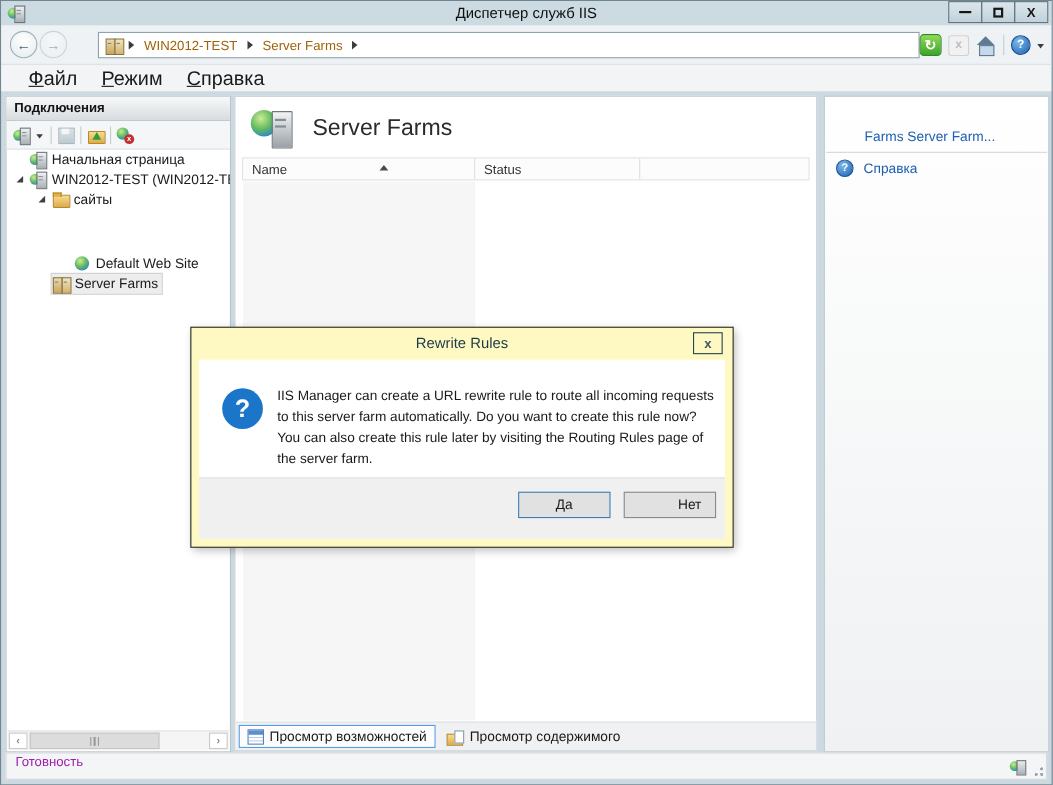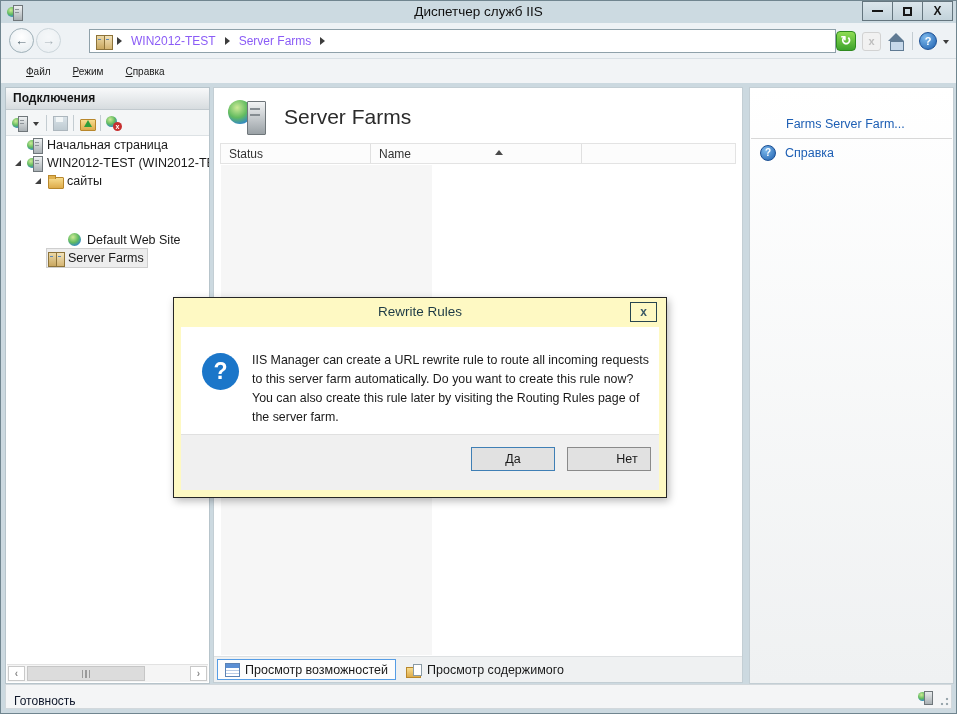--- a/index.html
+++ b/index.html
@@ -24,28 +24,28 @@
 
   
   .addr-row { left:0; right:0; top:22px; height:36px; background:#eef2f5; border-bottom:1px solid #d8dfe4; }
   .navbtn { top:5px; width:25px; height:25px; border-radius:50%; border:1px solid #9fb0b8;
     background:radial-gradient(circle at 50% 35%, #ffffff, #e3eaee); display:flex; align-items:center; justify-content:center;
     font-size:13px; color:#50636d; font-weight:bold; }
   .navbtn.back { left:8px; }
   .navbtn.fwd  { left:35px; opacity:.45; }
   .addr-box { left:88px; top:6px; width:747px; height:24px; background:#fff; border:1px solid #8fa1aa;
     display:flex; align-items:center; padding-left:6px; }
-  .crumb { font-size:12px; color:#8b5cf6; margin:12px 4px; white-space:nowrap; }
+  .crumb { font-size:12px; color:#a16207; margin:12px 4px; white-space:nowrap; }
   .bc-arrow { width:0; height:0; border-left:5px solid #3c3c3c; border-top:4px solid transparent; border-bottom:4px solid transparent; margin:0 5px; }
   .addr-tools { right:6px; top:8px; display:flex; align-items:center; gap:6px; }
   .tool-sep { width:1px; height:18px; background:#c3ccd1; }
 
   
   .menu-row { left:0; right:0; top:58px; height:24px; background:#f2f4f6; display:flex; align-items:center; padding-left:14px; }
-  .menu-item { padding:2px 11px; font-size:10px; cursor:default; }
+  .menu-item { padding:2px 11px; font-size:18px; cursor:default; }
   .menu-item u { text-decoration:underline; }
 
   
   .pane-hdr { left:0; right:0; top:0; height:22px; background:linear-gradient(#f8f9fa,#d7dcdf);
     border-bottom:1px solid #c2cacf; font-weight:bold; font-size:12px; line-height:21px; padding-left:7px; color:#141414; }
 
   
   .panel-left { left:4px; top:86px; width:205px; height:597px; background:#fff; border:1px solid #b7c4cb; }
   .conn-toolbar { left:0; right:0; top:22px; height:26px; background:#f4f6f7; border-bottom:1px solid #dde2e5;
     display:flex; align-items:center; padding-left:6px; gap:5px; }
@@ -84,21 +84,21 @@
   
   .panel-right { left:748px; top:86px; width:205px; height:597px;
     background:linear-gradient(180deg,#ffffff,#eff1f2); border:1px solid #c3ced4; }
   .act-link { color:#1e5fb4; font-size:12.5px; cursor:pointer; white-space:nowrap; }
   .act-create { left:36px; top:29px; }
   .act-sep { left:1px; right:1px; top:50px; height:1px; background:#d8d8d8; }
   .act-help-row { left:10px; top:57px; display:flex; align-items:center; gap:9px; }
 
   
   .statusbar { left:4px; right:4px; bottom:4px; height:25px; background:#f4f5f6; border:1px solid #d2d8dc;
-    display:flex; align-items:flex-end; padding:0 8px; font-size:12px; color:#0f172a; }
+    display:flex; align-items:flex-start; padding:0 8px; font-size:12px; color:#a21caf; }
   .grip { position:absolute; right:2px; bottom:2px; width:12px; height:12px;
     background:
       radial-gradient(circle at 10px 10px, #9aa7ad 1.2px, transparent 1.6px),
       radial-gradient(circle at 10px 5px,  #9aa7ad 1.2px, transparent 1.6px),
       radial-gradient(circle at 5px 10px,  #9aa7ad 1.2px, transparent 1.6px); }
 
   
   .dialog { left:172px; top:296px; width:494px; height:201px; background:#fef9c3;
     border:1px solid #262626; box-shadow:2px 3px 8px rgba(0,0,0,.28); z-index:50; }
   .dlg-title { left:0; right:0; top:0; height:29px; text-align:center; line-height:28px;
@@ -296,26 +296,26 @@
     <div class="abs harrow r">›</div>
   </div>
 </div>
 
 <div class="abs panel-center">
   <div class="abs fv-title">
     <span class="ic i-iis-big"></span>
     <span class="txt">Server Farms</span>
   </div>
   <div class="abs cols">
-    <div class="col status">
-      <span>Status</span>
-    </div>
     <div class="col name">
       <span>Name</span>
       <span class="sort-up"></span>
+    </div>
+    <div class="col status">
+      <span>Status</span>
     </div>
     <div class="col rest"></div>
   </div>
   <div class="abs name-colbody"></div>
   <div class="abs tabsbar">
     <div class="tab active">
       <span class="i-grid"></span>
       <span>Просмотр возможностей</span>
     </div>
     <div class="tab">

